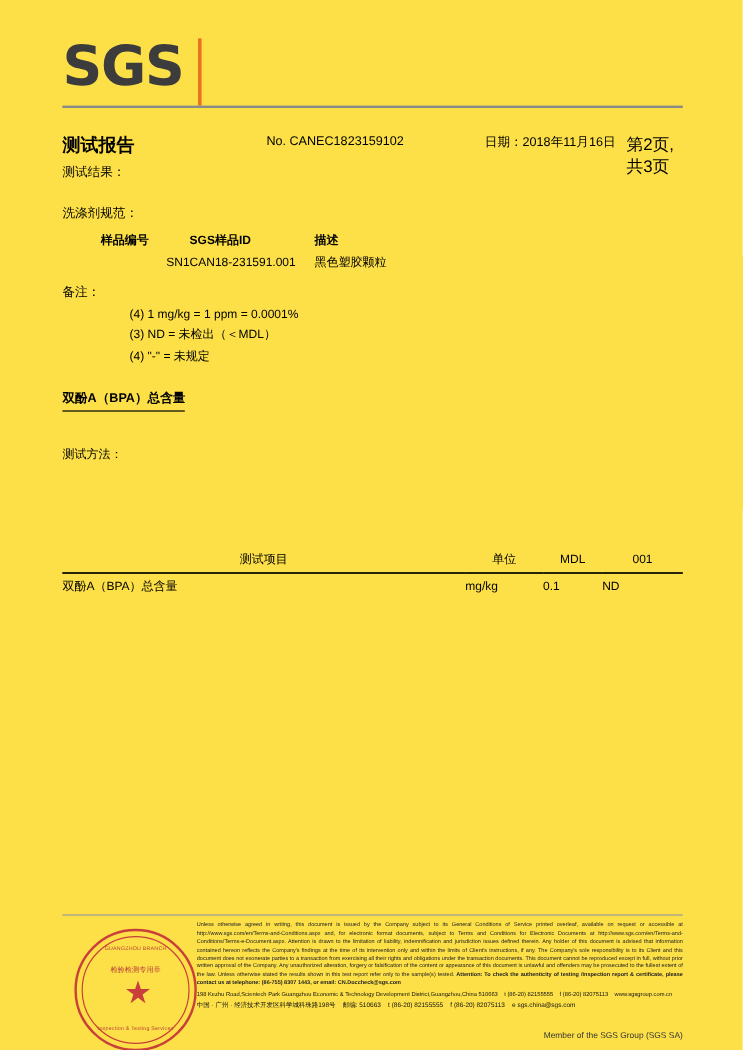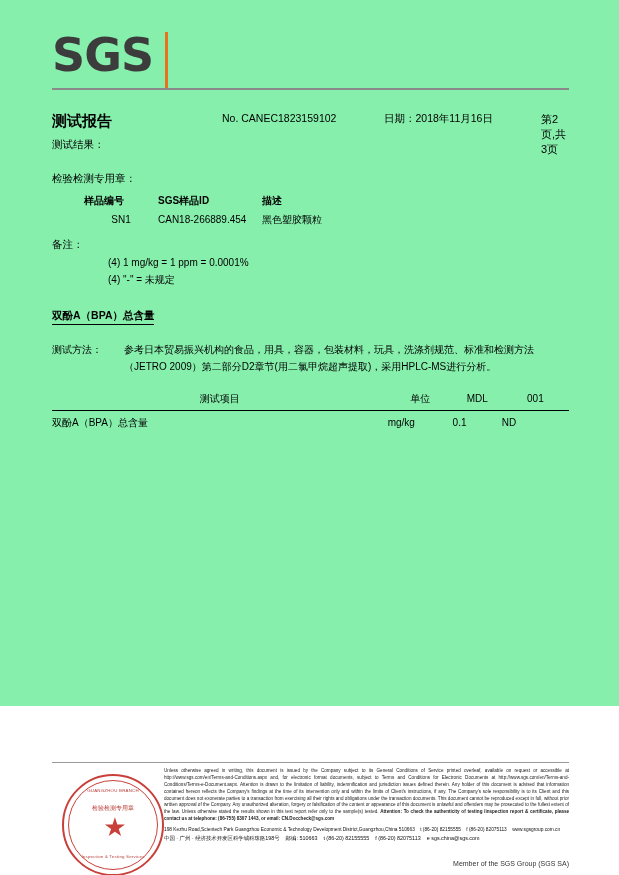--- a/index.html
+++ b/index.html
@@ -11,22 +11,22 @@
     width: 619px;
     height: 875px;
     font-family: "Liberation Sans", sans-serif;
     color: #000;
     position: relative;
     overflow: hidden;
   }
   .page {
     position: relative;
     width: 619px;
-    height: 706px;
-    background: #86efac;
+    height: 875px;
+    background: #fde047;
   }
 
   
   .logo-block {
     position: absolute;
     left: 52px;
     top: 32px;
     width: 140px;
   }
   .sgs-logo {
@@ -70,29 +70,29 @@
     white-space: nowrap;
   }
   .doc-no {
     position: absolute;
     left: 170px;
     top: 0;
     font-size: 10.5px;
   }
   .doc-date {
     position: absolute;
-    left: 332px;
+    left: 352px;
     top: 0;
     font-size: 10.5px;
   }
   .doc-page {
     position: absolute;
-    left: 489px;
+    left: 470px;
     top: 0;
-    font-size: 11px;
+    font-size: 14px;
   }
 
   
   .body-area {
     position: absolute;
     left: 52px;
     top: 136px;
     width: 517px;
     font-size: 10.5px;
     line-height: 1.55;
@@ -119,44 +119,45 @@
     white-space: nowrap;
   }
   .sample-table td {
     padding: 0;
     font-size: 10px;
     white-space: nowrap;
   }
   .col-no   { width: 74px; text-align: center; }
   .col-id   { width: 104px; }
   .col-desc { width: 180px; }
-  .sample-table td.col-no { text-align: center; }
+  .sample-table td.col-no { text-align: right; }
 
   
   .notes {
     margin-left: 56px;
     margin-top: 2px;
   }
   .notes div { font-size: 10px; line-height: 1.75; }
 
   
   .sec-head {
     margin-top: 18px;
     font-size: 10.5px;
     font-weight: bold;
     display: inline-block;
     border-bottom: 1px solid #000;
     padding-bottom: 1px;
   }
 
   .method-row {
-    margin-top: 16px;
+    margin-top: 28px;
     display: flex;
     font-size: 10px;
     line-height: 1.7;
+    flex-direction: column;
   }
   .method-label { width: 72px; flex: 0 0 72px; }
   .method-text { flex: 1; }
 
   
   .res-table {
     margin-top: 16px;
     width: 517px;
     border-collapse: collapse;
     font-size: 10px;
@@ -300,52 +301,52 @@
     <span class="doc-date">日期：2018年11月16日</span>
     <span class="doc-page">第2页,共3页</span>
   </div>
 
   <div class="body-area">
 
     <div class="sec-label">测试结果：</div>
 
     <div class="block-gap-lg"></div>
 
-    <div class="sec-label">检验检测专用章：</div>
+    <div class="sec-label">洗涤剂规范：</div>
 
     <table class="sample-table">
       <thead>
         <tr>
           <th class="col-no">样品编号</th>
           <th class="col-id">SGS样品ID</th>
           <th class="col-desc">描述</th>
         </tr>
       </thead>
       <tbody>
         <tr>
           <td class="col-no">SN1</td>
-          <td class="col-id">CAN18-266889.454</td>
+          <td class="col-id">CAN18-231591.001</td>
           <td class="col-desc">黑色塑胶颗粒</td>
         </tr>
       </tbody>
     </table>
 
     <div class="block-gap-sm"></div>
 
     <div class="sec-label">备注：</div>
     <div class="notes">
       <div>(4) 1 mg/kg = 1 ppm = 0.0001%</div>
+      <div>(3) ND = 未检出（＜MDL）</div>
       <div>(4) "-" = 未规定</div>
     </div>
 
     <div class="sec-head">双酚A（BPA）总含量</div>
 
     <div class="method-row">
       <div class="method-label">测试方法：</div>
-      <div class="method-text">参考日本贸易振兴机构的食品，用具，容器，包装材料，玩具，洗涤剂规范、标准和检测方法（JETRO 2009）第二部分D2章节(用二氯甲烷超声提取)，采用HPLC-MS进行分析。</div>
     </div>
 
     <table class="res-table">
       <thead>
         <tr>
           <th class="c-item">测试项目</th>
           <th class="c-unit">单位</th>
           <th class="c-mdl">MDL</th>
           <th class="c-val">001</th>
         </tr>

